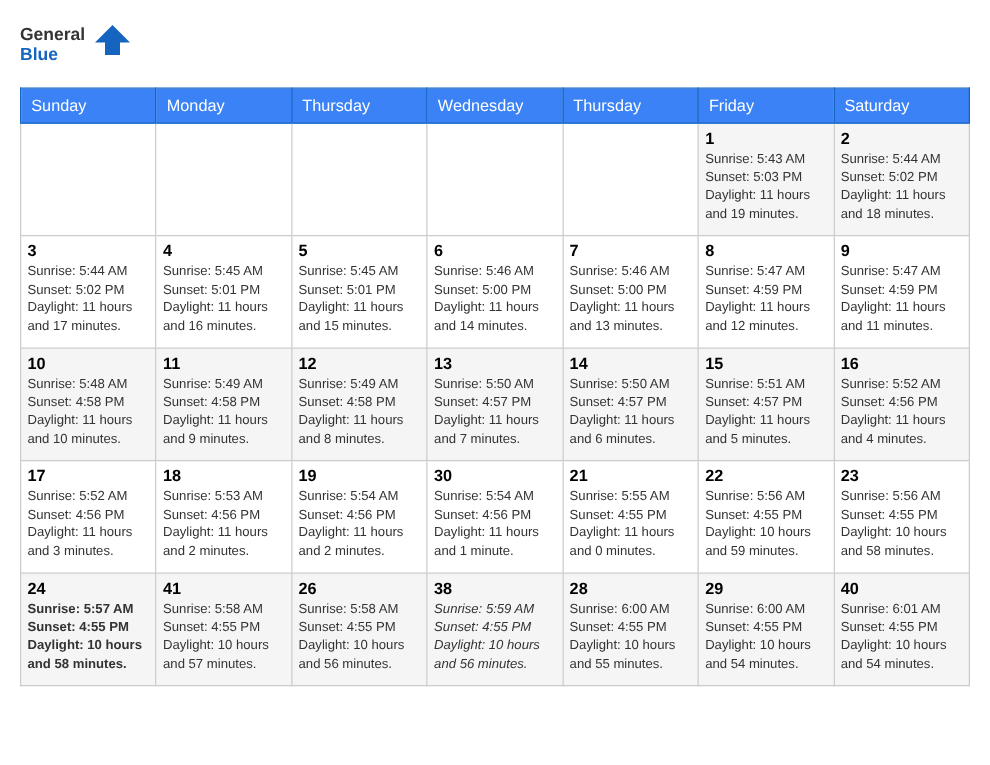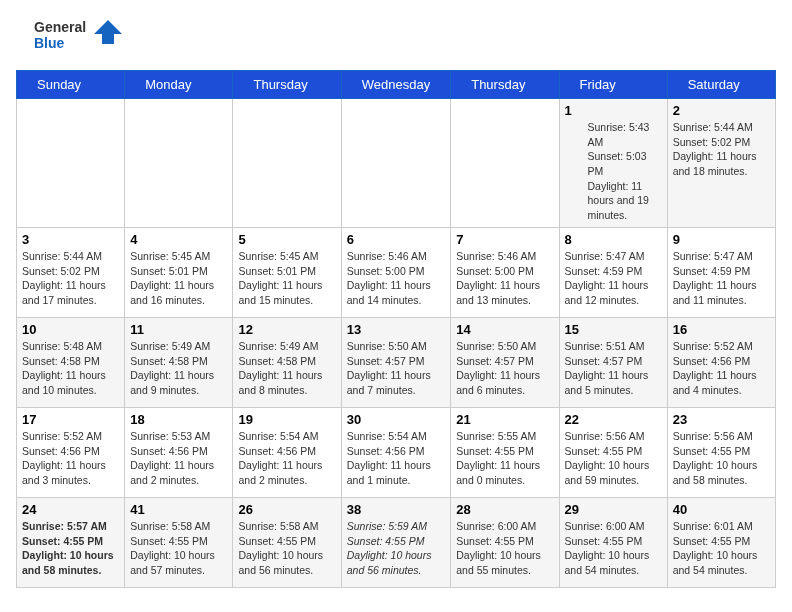--- a/index.html
+++ b/index.html
@@ -8,21 +8,20 @@
       background: #fff;
       width: 792px;
       min-height: 612px;
       padding: 16px;
     }
     .header {
       display: flex;
       justify-content: space-between;
       align-items: flex-start;
       margin-bottom: 10px;
-      margin-left: 18px;
     }
     .logo {
       display: flex;
       align-items: center;
       gap: 4px;
     }
     .title-block {
       text-align: right;
     }
     .month-title {
@@ -33,23 +32,23 @@
     .location {
       font-size: 16px;
       color: #555;
     }
     table {
       width: 100%;
       border-collapse: collapse;
       font-size: 11px;
     }
     thead tr th {
-      background-color: #1d4ed8;
+      background-color: #3b82f6;
       color: #fff;
-      padding: 6px 20px;
+      padding: 6px 8px;
       text-align: left;
       font-size: 13px;
       font-weight: normal;
       border: 1px solid #1565c0;
     }
     tbody tr td {
       vertical-align: top;
       border: 1px solid #ccc;
       padding: 4px 5px;
       min-height: 80px;
@@ -109,21 +108,21 @@
   </thead>
   <tbody id="calendar-body">
   <tr>
         <td class="empty-cell"></td>
         <td class="empty-cell"></td>
         <td class="empty-cell"></td>
         <td class="empty-cell"></td>
         <td class="empty-cell"></td>
         <td>
           <span class="day-num">1</span>
-          <div class="day-detail" style="white-space: pre-line; margin-left: 23px;">Sunrise: 5:43 AM
+          <div class="day-detail" style="white-space: pre-line;">Sunrise: 5:43 AM
 Sunset: 5:03 PM
 Daylight: 11 hours and 19 minutes.</div>
         </td>
         <td>
           <span class="day-num">2</span>
           <div class="day-detail" style="white-space: pre-line;">Sunrise: 5:44 AM
 Sunset: 5:02 PM
 Daylight: 11 hours and 18 minutes.</div>
         </td>
       </tr>

